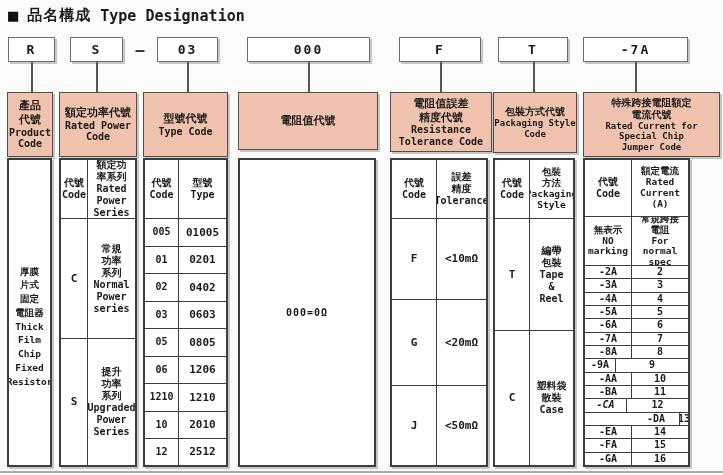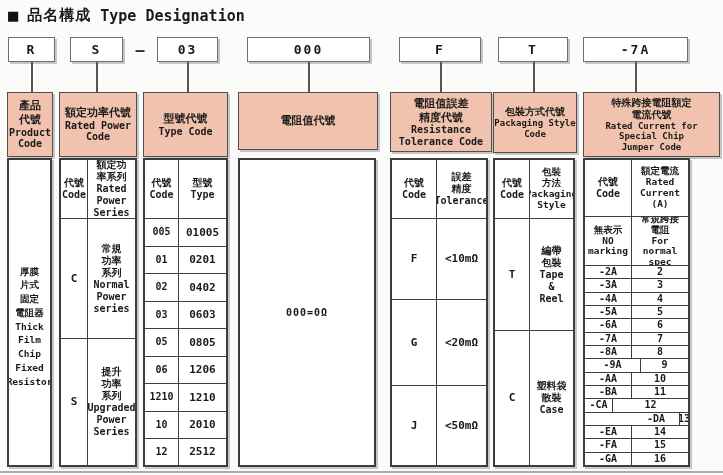--- a/index.html
+++ b/index.html
@@ -301,33 +301,33 @@
     </div>
     <div class="trow grow">
       <div class="cell tiny" style="width:47px;">-7A</div>
       <div class="cell fill tiny">7</div>
     </div>
     <div class="trow grow">
       <div class="cell tiny" style="width:47px;">-8A</div>
       <div class="cell fill tiny">8</div>
     </div>
     <div class="trow grow">
-      <div class="cell tiny" style="width:56px;">-9A</div>
+      <div class="cell tiny" style="width:31px;">-9A</div>
       <div class="cell fill tiny">9</div>
     </div>
     <div class="trow grow">
       <div class="cell tiny" style="width:47px;">-AA</div>
       <div class="cell fill tiny">10</div>
     </div>
     <div class="trow grow">
       <div class="cell tiny" style="width:47px;">-BA</div>
       <div class="cell fill tiny">11</div>
     </div>
     <div class="trow grow">
-      <div class="cell tiny" style="width:28px;">-CA</div>
+      <div class="cell tiny" style="width:42px;font-style:italic;">-CA</div>
       <div class="cell fill tiny">12</div>
     </div>
     <div class="trow grow">
       <div class="cell tiny" style="width:47px;margin-left:48px;">-DA</div>
       <div class="cell fill tiny">13</div>
     </div>
     <div class="trow grow">
       <div class="cell tiny" style="width:47px;">-EA</div>
       <div class="cell fill tiny">14</div>
     </div>

